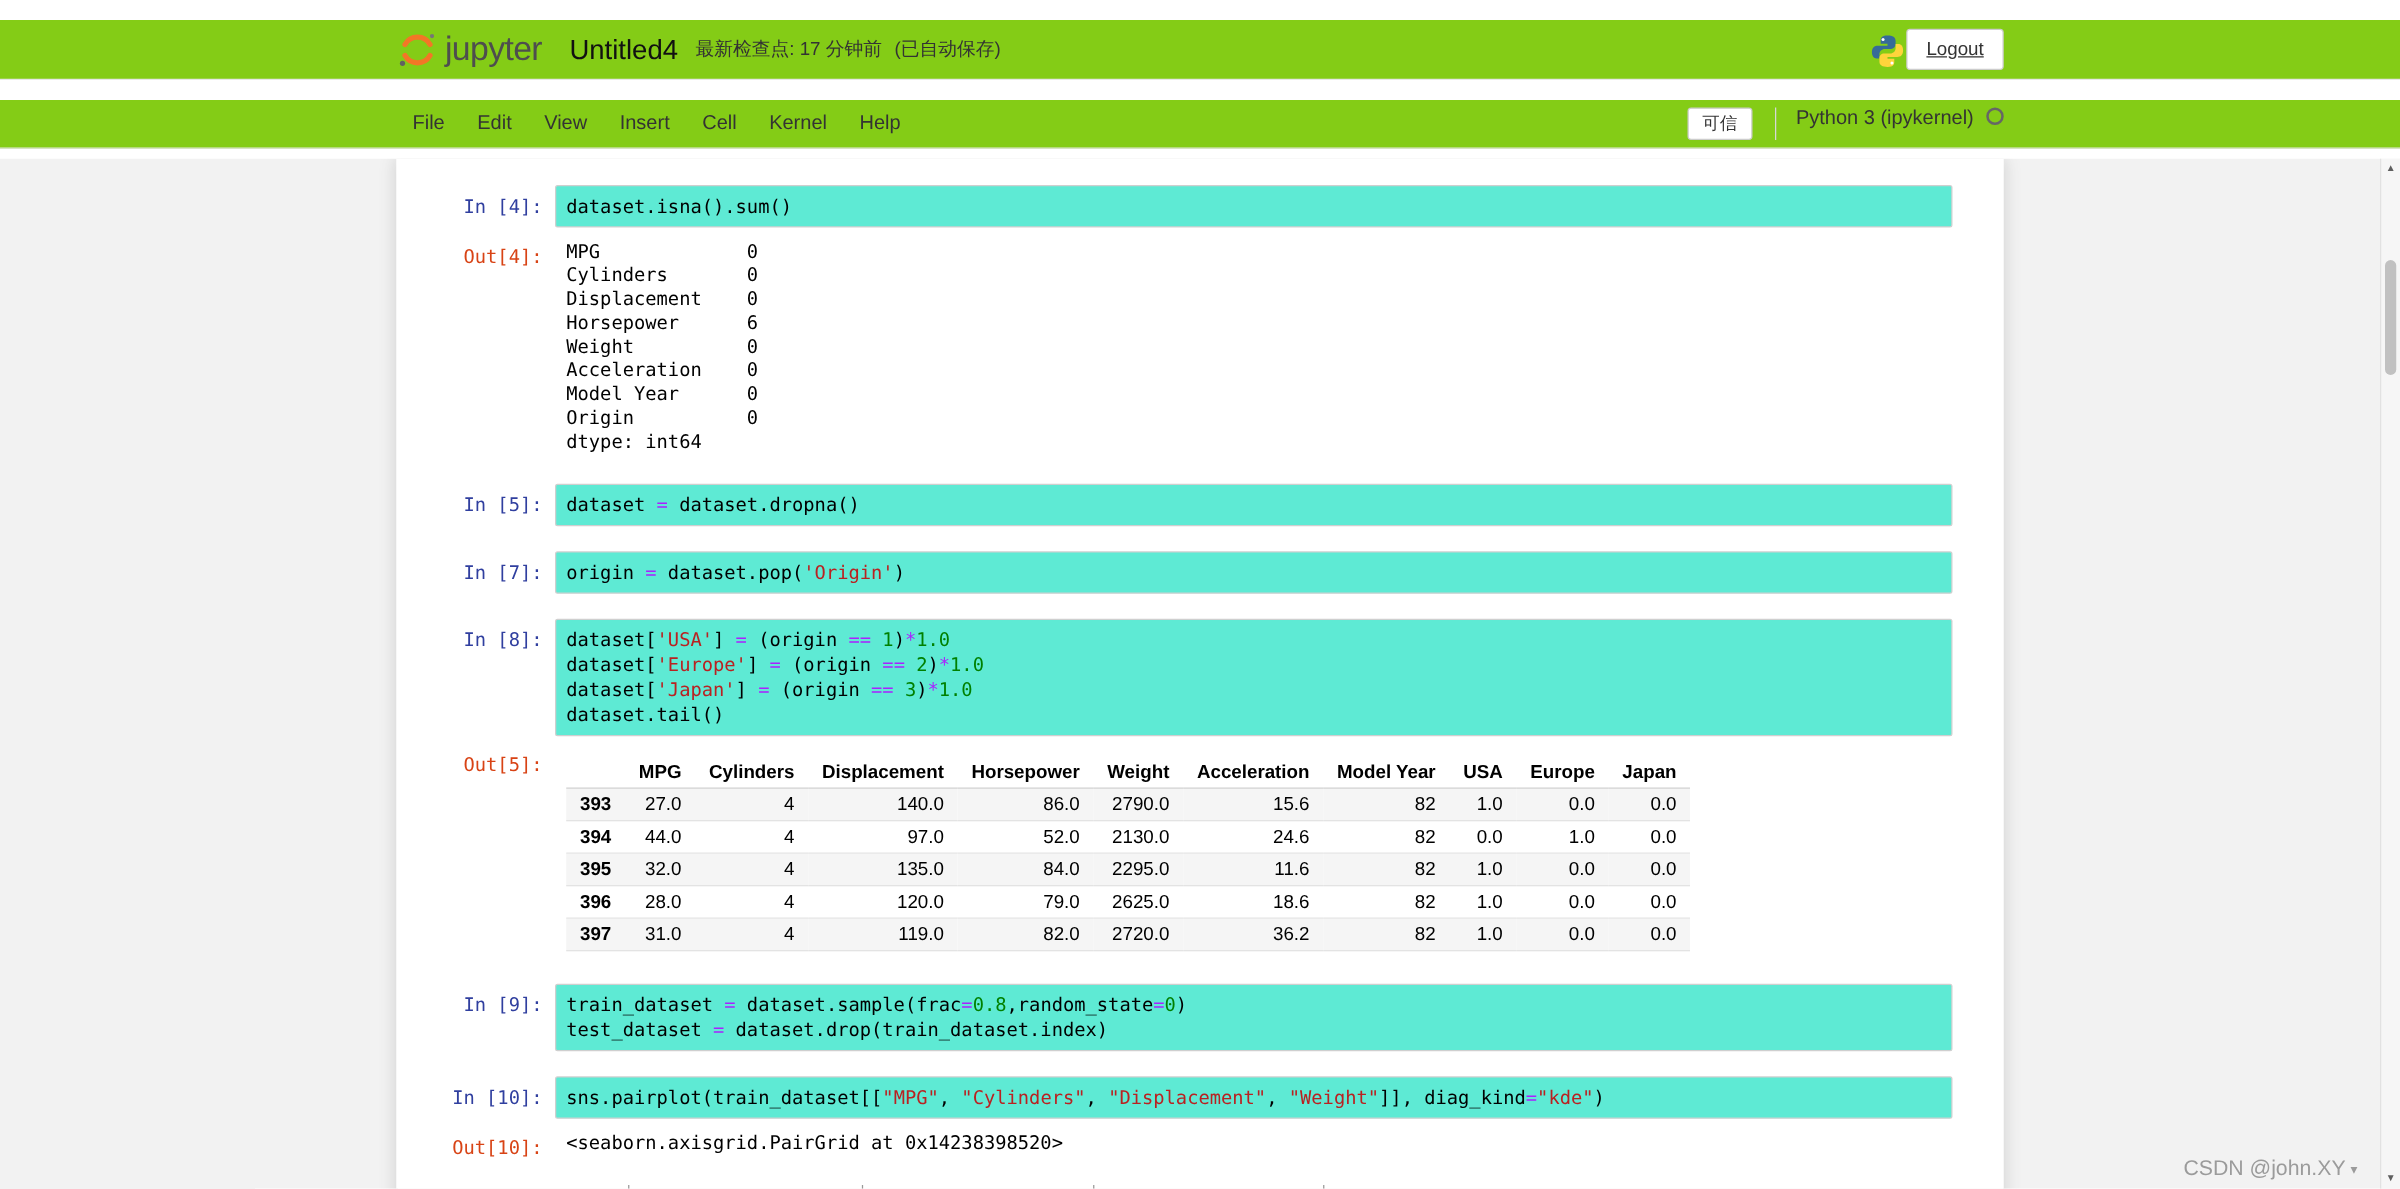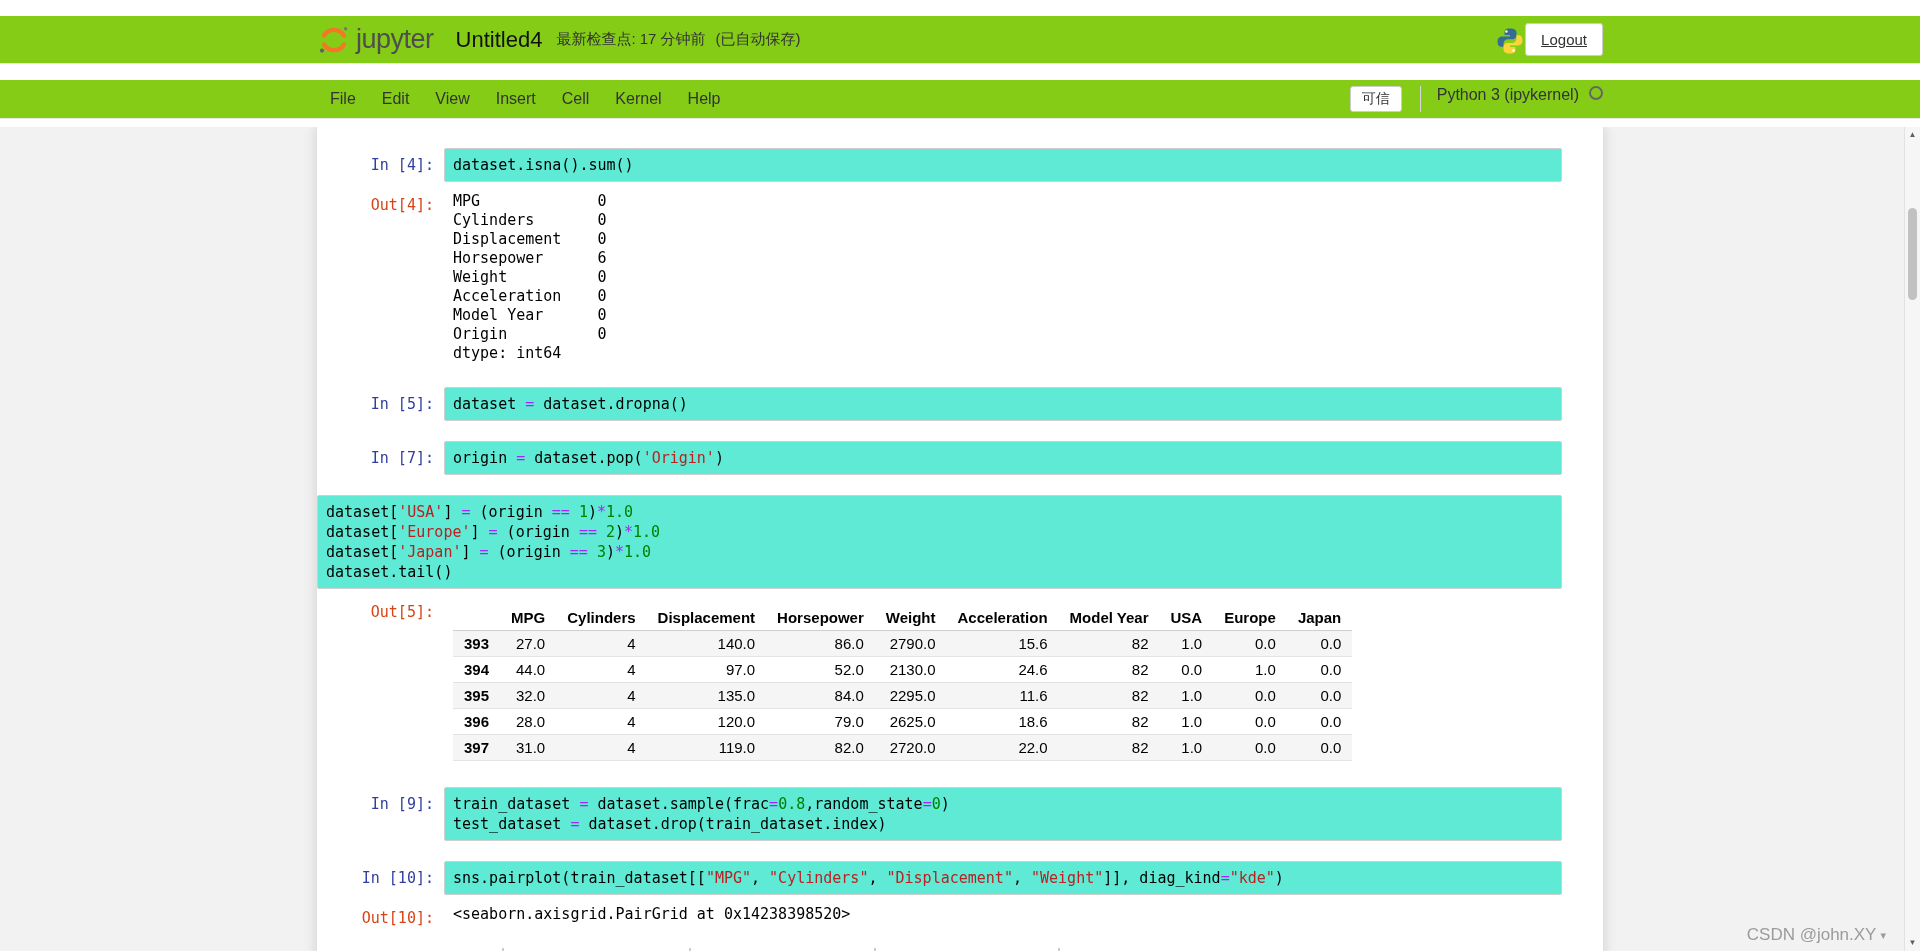--- a/index.html
+++ b/index.html
@@ -249,20 +249,21 @@
         <div class="cell">
           <div class="input-row">
             <div class="prompt input-prompt">In [7]:</div>
             <div class="input-area">
               <pre class="code"><span class="cm-pl">origin </span><span class="cm-op">=</span><span class="cm-pl"> dataset.pop(</span><span class="cm-str">'Origin'</span><span class="cm-pl">)</span></pre>
             </div>
           </div>
         </div>
         <div class="cell">
           <div class="input-row">
+            <div class="prompt input-prompt">In [8]:</div>
             <div class="input-area">
               <pre class="code"><span class="cm-pl">dataset[</span><span class="cm-str">'USA'</span><span class="cm-pl">] </span><span class="cm-op">=</span><span class="cm-pl"> (origin </span><span class="cm-op">==</span><span class="cm-pl"> </span><span class="cm-num">1</span><span class="cm-pl">)</span><span class="cm-op">*</span><span class="cm-num">1.0</span>
 <span class="cm-pl">dataset[</span><span class="cm-str">'Europe'</span><span class="cm-pl">] </span><span class="cm-op">=</span><span class="cm-pl"> (origin </span><span class="cm-op">==</span><span class="cm-pl"> </span><span class="cm-num">2</span><span class="cm-pl">)</span><span class="cm-op">*</span><span class="cm-num">1.0</span>
 <span class="cm-pl">dataset[</span><span class="cm-str">'Japan'</span><span class="cm-pl">] </span><span class="cm-op">=</span><span class="cm-pl"> (origin </span><span class="cm-op">==</span><span class="cm-pl"> </span><span class="cm-num">3</span><span class="cm-pl">)</span><span class="cm-op">*</span><span class="cm-num">1.0</span>
 <span class="cm-pl">dataset.tail()</span></pre>
             </div>
           </div>
           <div class="output-row">
             <div class="prompt output-prompt">Out[5]:</div>
             <div class="output-content">
@@ -335,21 +336,21 @@
                     <td>0.0</td>
                     <td>0.0</td>
                   </tr>
                   <tr>
                     <th>397</th>
                     <td>31.0</td>
                     <td>4</td>
                     <td>119.0</td>
                     <td>82.0</td>
                     <td>2720.0</td>
-                    <td>22.0</td>
+                    <td>36.2</td>
                     <td>82</td>
                     <td>1.0</td>
                     <td>0.0</td>
                     <td>0.0</td>
                   </tr>
                 </tbody>
               </table>
             </div>
           </div>
         </div>

